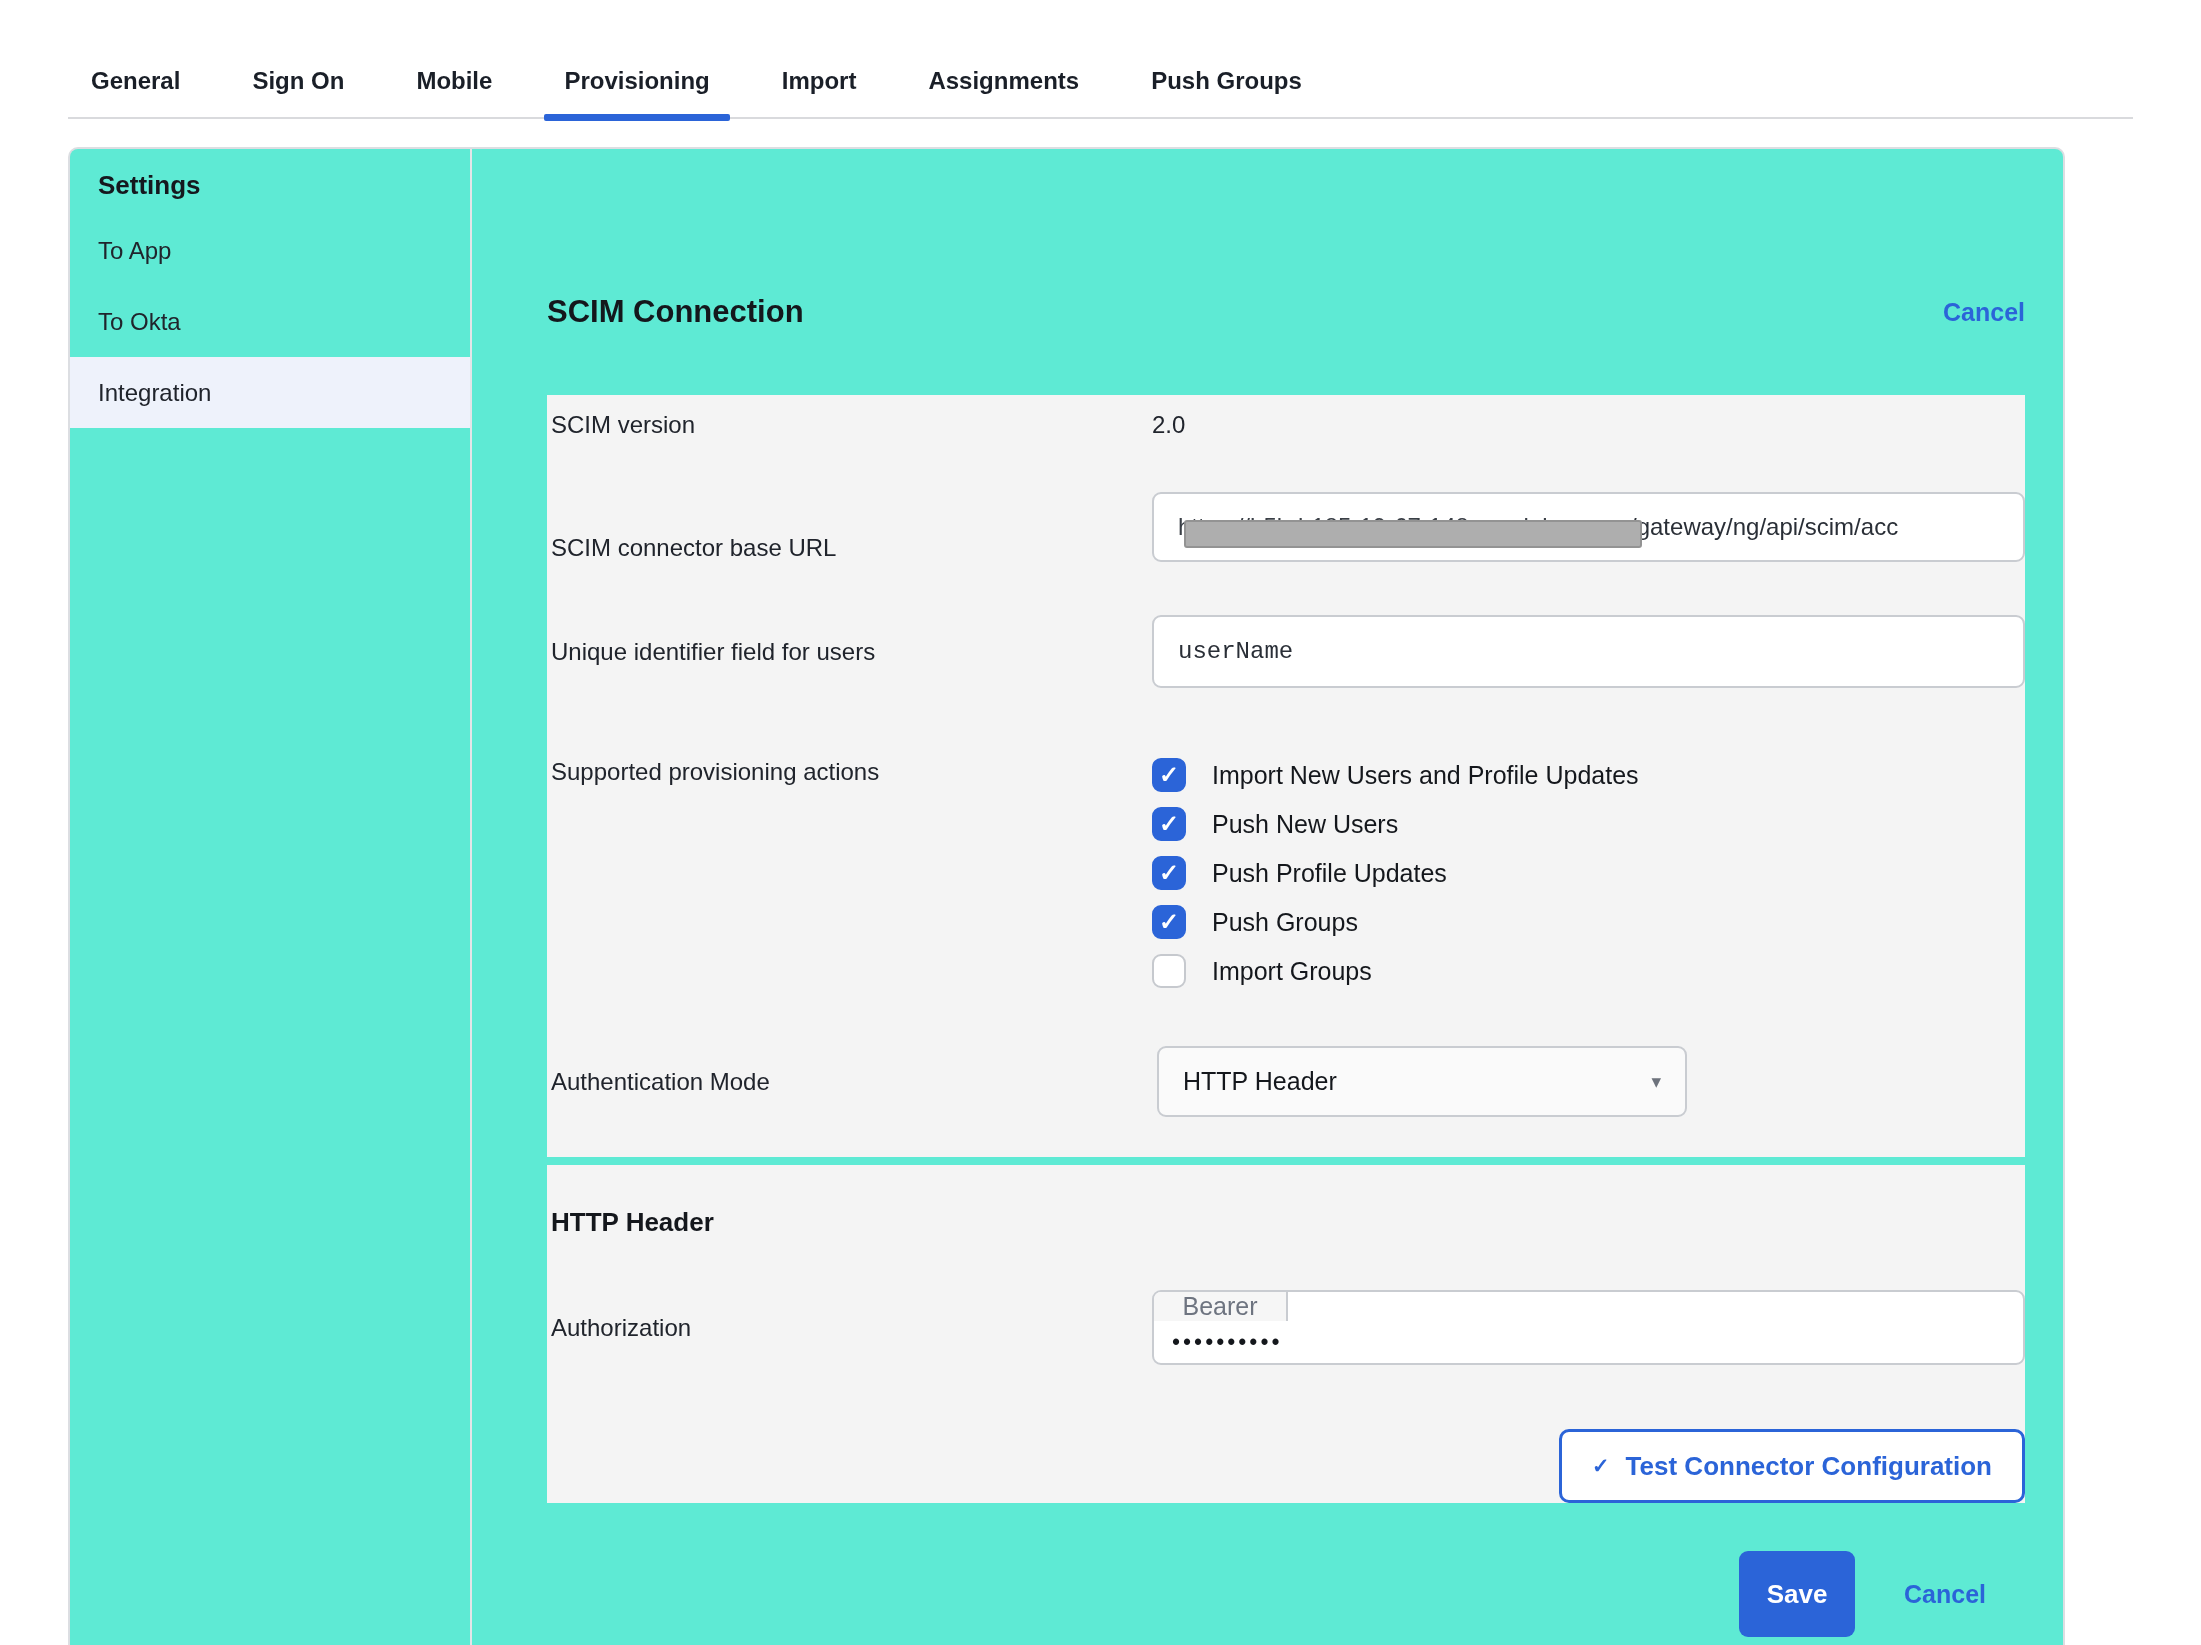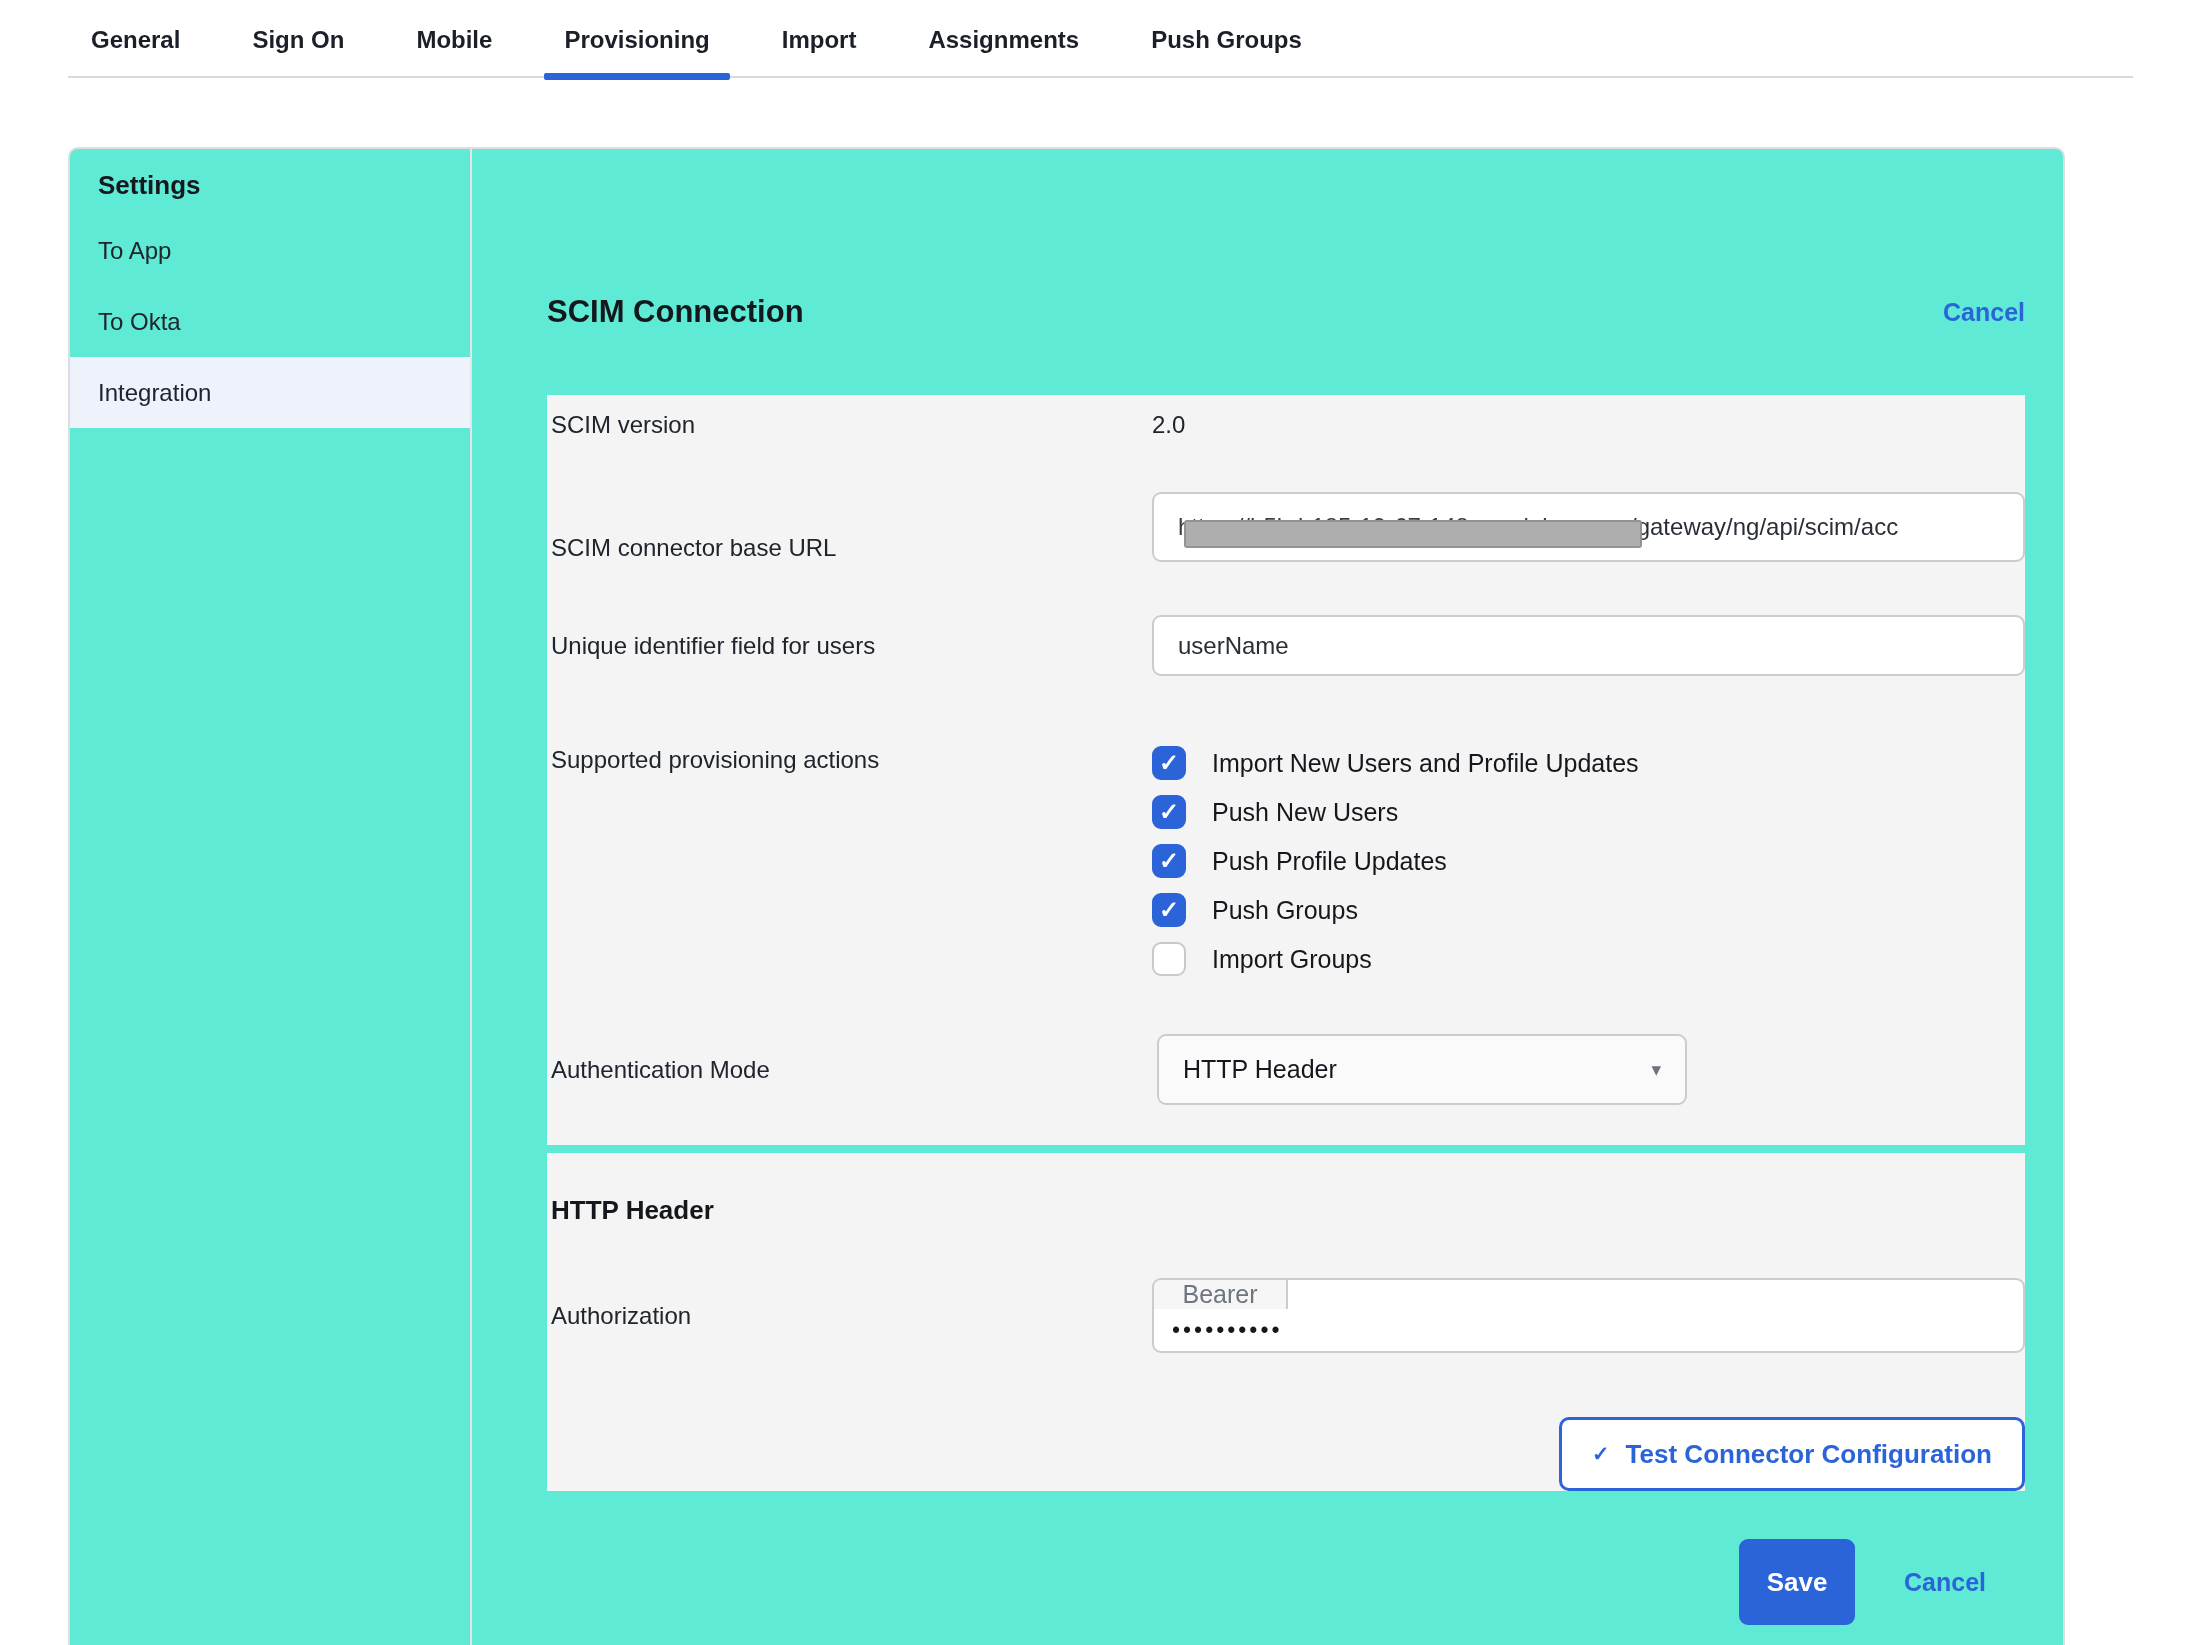--- a/index.html
+++ b/index.html
@@ -12,21 +12,21 @@
   }
   *{box-sizing:border-box;}
   html,body{margin:0;padding:0;}
   body{
     width:2201px;height:1645px;position:relative;background:#fff;
     font-family:"Liberation Sans", sans-serif;color:var(--text);overflow:hidden;
   }
 
   
   .tabbar{
-    position:absolute;left:68px;right:68px;top:0;height:78px;
+    position:absolute;left:68px;right:68px;top:0;height:119px;
     border-bottom:2px solid #D9DADD;
     display:flex;align-items:flex-end;padding-left:3px;
   }
   .tab{
     position:relative;padding:0 20px 22px;font-size:24px;font-weight:700;
     color:#1A1F28;cursor:pointer;white-space:nowrap;
   }
   .tab + .tab{margin-left:32px;}
   .tab.active::after{
     content:"";position:absolute;left:0;right:0;bottom:-4px;height:7px;
@@ -75,21 +75,21 @@
   .row-uid{margin-top:53px;align-items:center;}
   .row-actions-list{margin-top:70px;}
   .row-authmode{margin-top:58px;align-items:center;}
   .row-auth{margin-top:52px;align-items:center;}
 
   .text-input{
     position:relative;height:70px;border:2px solid var(--input-border);
     border-radius:9px;background:#fff;display:flex;align-items:center;
     padding:0 24px;font-size:24px;color:#2A2F37;overflow:hidden;white-space:nowrap;
   }
-  .row-uid .text-input{height:61px;}
+  .row-uid .text-input{height:73px;font-family:Liberation Mono, monospace;}
 
   .peek{display:inline-block;width:452px;overflow:hidden;flex-shrink:0;color:#3A3F46;}
   .redact-bar{
     position:absolute;left:30px;top:26px;width:458px;height:28px;
     background:#AEAEAE;border:2px solid #939393;border-radius:3px;
   }
   .url-tail{color:#2A2F37;}
 
   
   .checkbox-list{display:flex;flex-direction:column;gap:15px;padding-top:0;}

